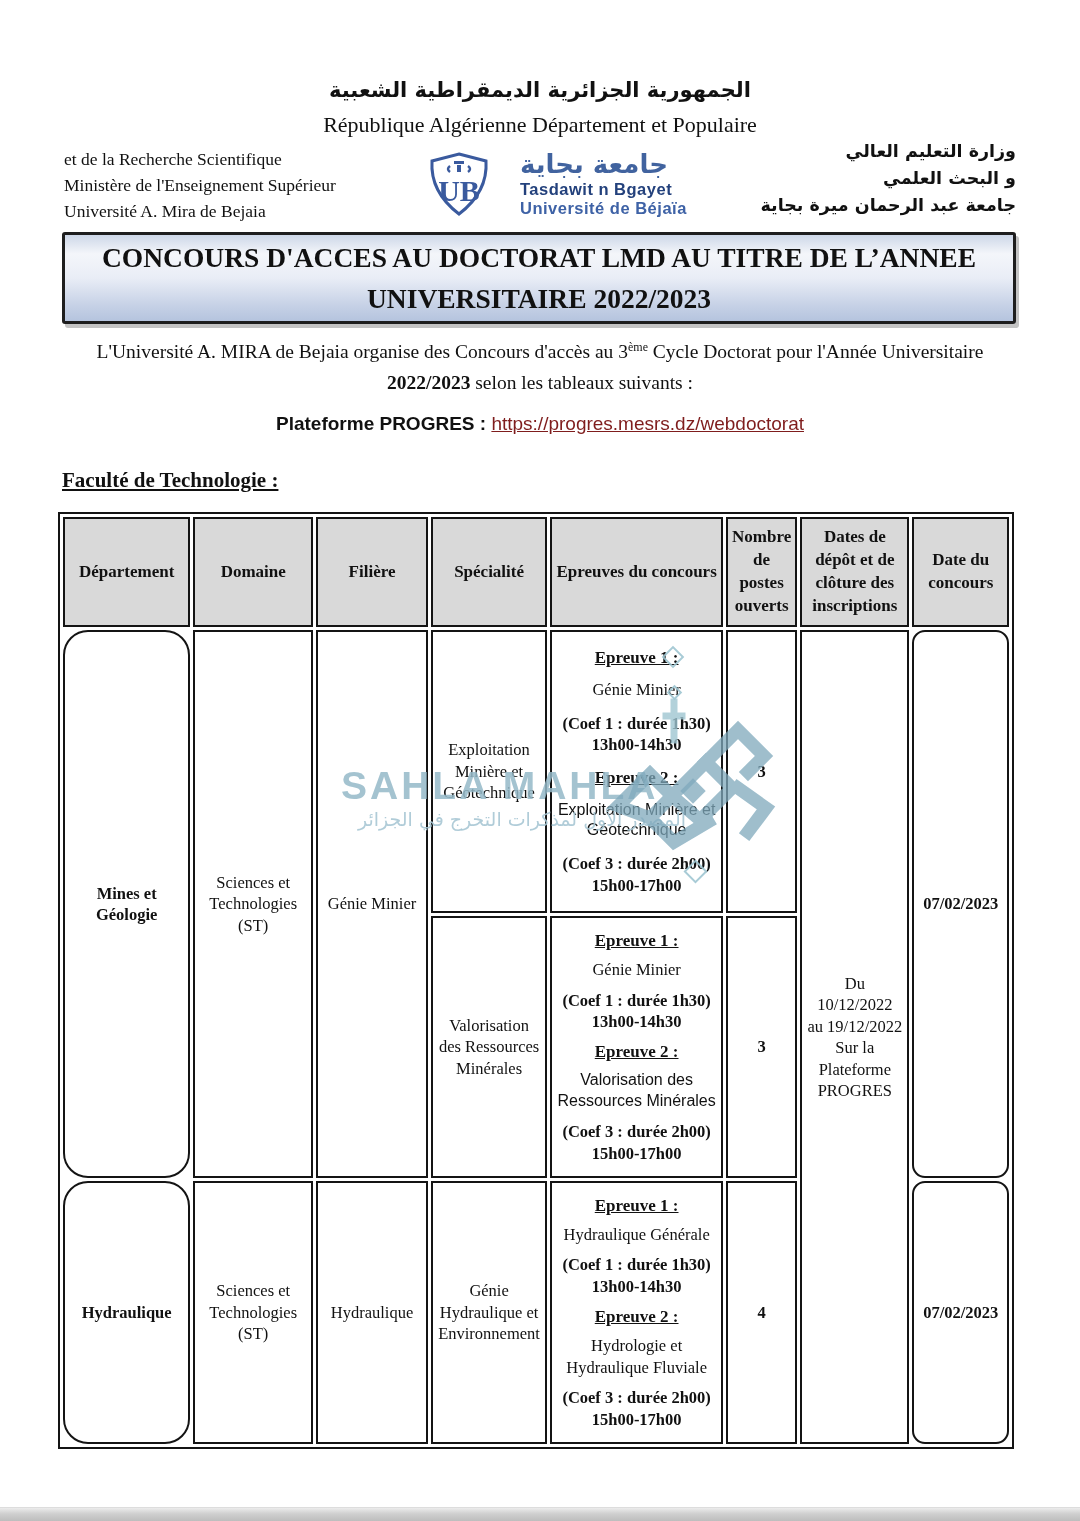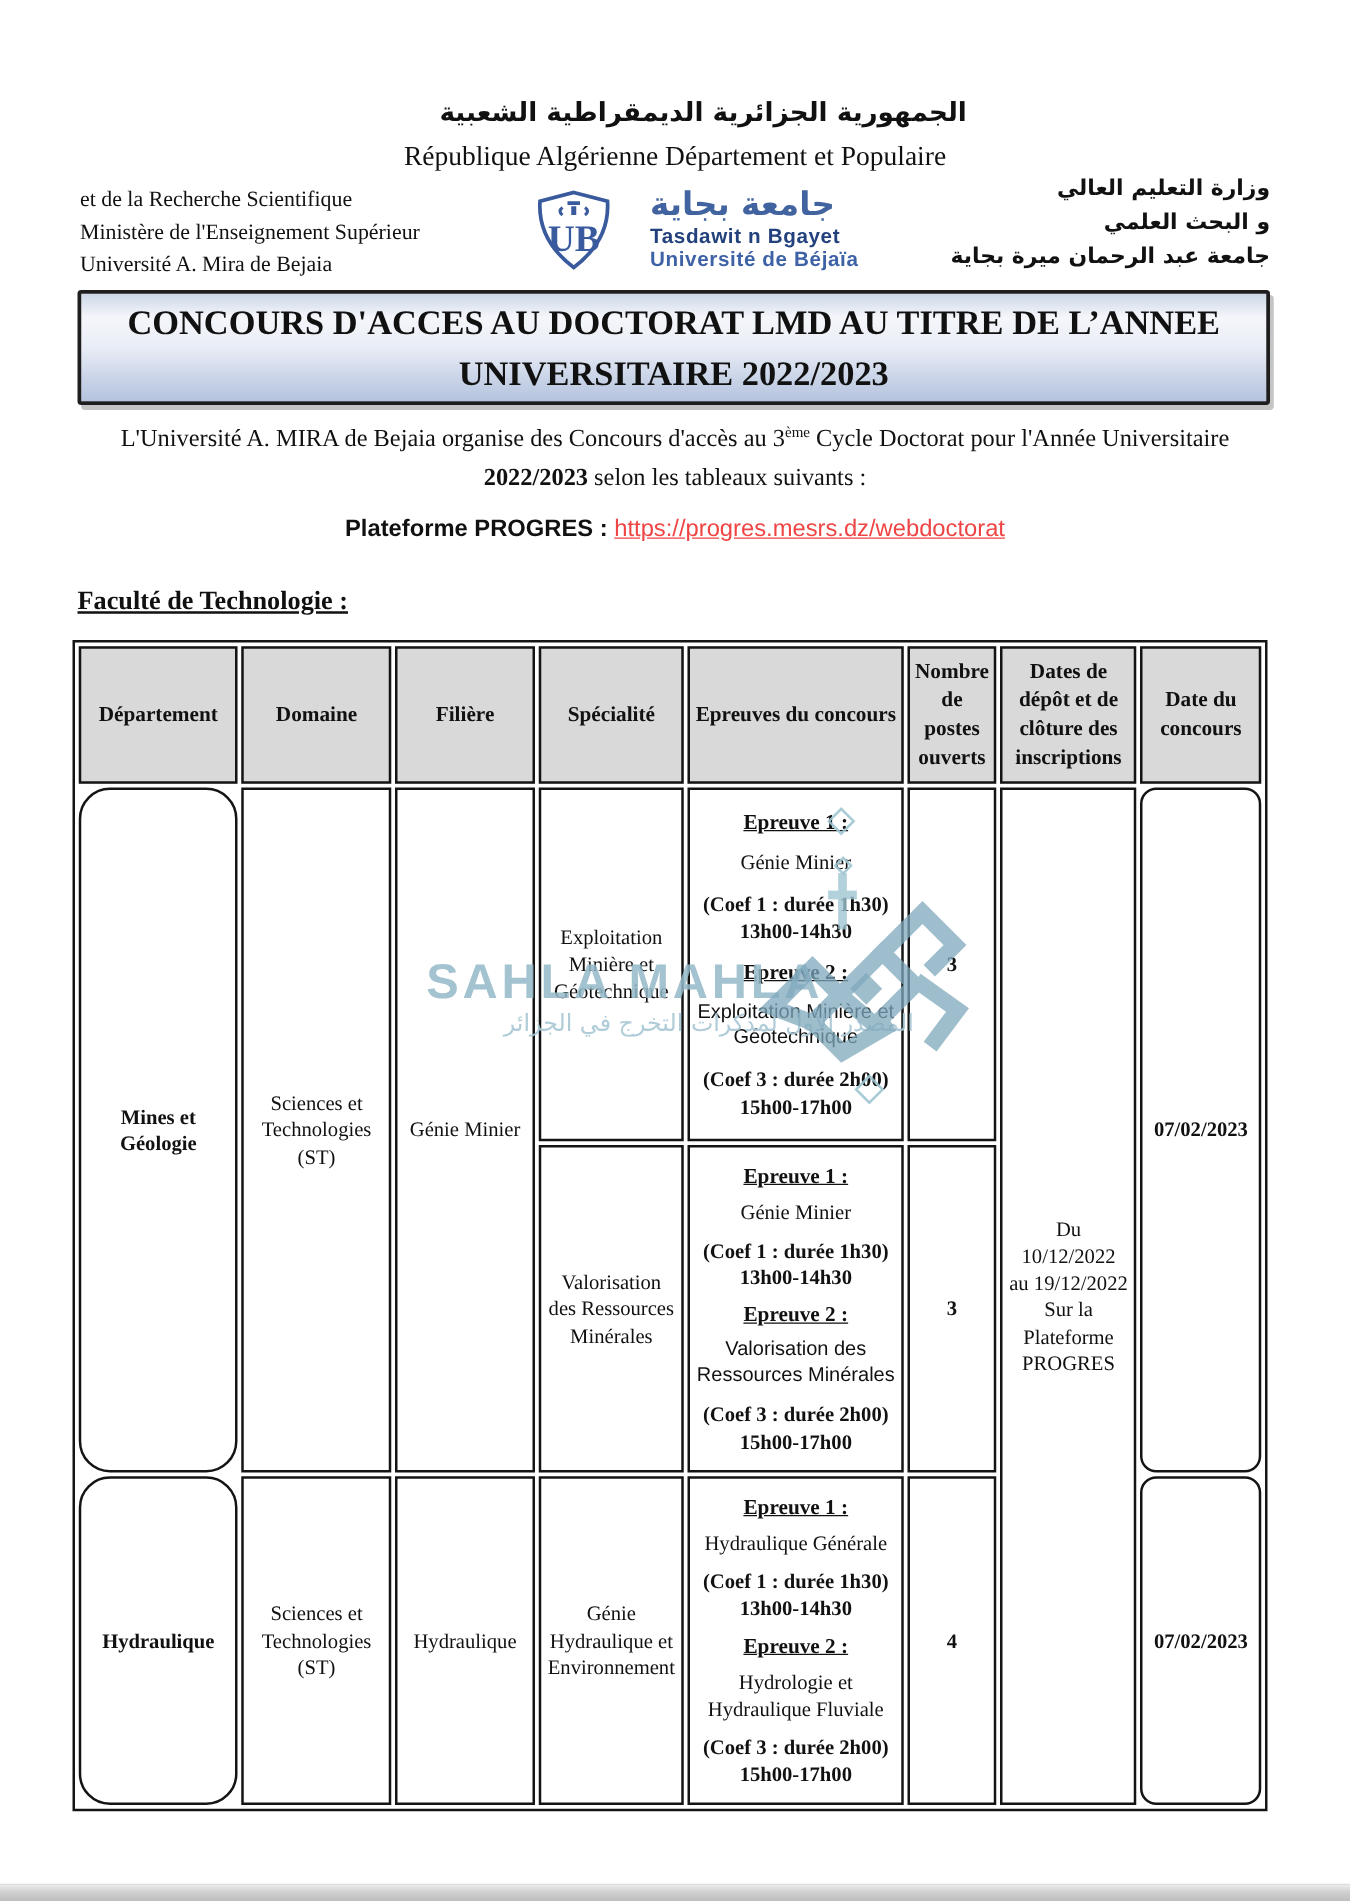--- a/index.html
+++ b/index.html
@@ -1,20 +1,20 @@
 <!DOCTYPE html>
 <html><head>
 <meta charset="utf-8">
 <style>
   html,body{margin:0;padding:0;background:#ffffff;}
   .page{position:relative;width:1080px;height:1521px;background:#ffffff;overflow:hidden;
         font-family:"Liberation Serif",serif;color:#111;}
   .abs{position:absolute;}
   .ctr{text-align:center;}
-  .ar{font-family:"DejaVu Sans",sans-serif;direction:rtl;padding-left:45px;}
+  .ar{font-family:"DejaVu Sans",sans-serif;direction:rtl;}
   .sans{font-family:"Liberation Sans",sans-serif;}
   .b{font-weight:bold;}
 
   
   .arabic-top{left:0;right:0;top:78px;font-size:21px;font-weight:bold;}
   .republique{left:0;right:0;top:112px;font-size:22px;}
   .ministry{left:64px;top:146px;font-size:17.5px;line-height:26px;}
   .arabic-right{right:64px;top:138px;font-size:17.5px;line-height:27px;font-weight:bold;text-align:right;}
   .logo-block{left:426px;top:150px;display:flex;align-items:center;gap:28px;}
   .logo-text{display:flex;flex-direction:column;line-height:1.15;}
@@ -26,21 +26,21 @@
   .banner{left:62px;top:232px;width:948px;height:86px;border:3px solid #1e1e1e;border-radius:3px;
           background:linear-gradient(180deg,#cdd7e8 0%,#f4f6fa 22%,#e9edf6 50%,#c6d1e6 82%,#b5c4de 100%);
           box-shadow:3px 4px 0 #c4c4c4;display:flex;align-items:center;justify-content:center;}
   .banner-title{font-size:27.5px;font-weight:bold;line-height:1.5;text-align:center;padding:0 30px;}
 
   
   .intro{left:38px;top:336px;width:1004px;font-size:19.5px;line-height:1.6;text-align:center;}
   .intro sup{font-size:12px;}
   .plateforme{left:0;right:0;top:413px;text-align:center;font-size:19px;}
   .plateforme .lbl{font-weight:bold;font-family:"Liberation Sans",sans-serif;}
-  .plateforme .link{font-family:"Liberation Sans",sans-serif;text-decoration:underline;color:#ef4444;cursor:pointer;}
+  .plateforme .link{font-family:"Liberation Sans",sans-serif;text-decoration:underline;color:#7f1d1d;cursor:pointer;}
   .section-heading{left:62px;top:468px;font-size:21px;font-weight:bold;text-decoration:underline;}
 
   
   .table-wrap{left:58px;top:512px;width:956px;}
   table.concours{width:100%;border-collapse:separate;border-spacing:3px;border:2px solid #141414;}
   table.concours th,table.concours td{border:2px solid #141414;background:#fff;vertical-align:middle;
       text-align:center;padding:3px 4px;font-size:16.5px;line-height:1.3;}
   table.concours th{background:#d9d9d9;font-weight:bold;font-size:17px;line-height:1.35;}
   tr.hdr{height:110px;}
   tr.r1{height:252px;}

